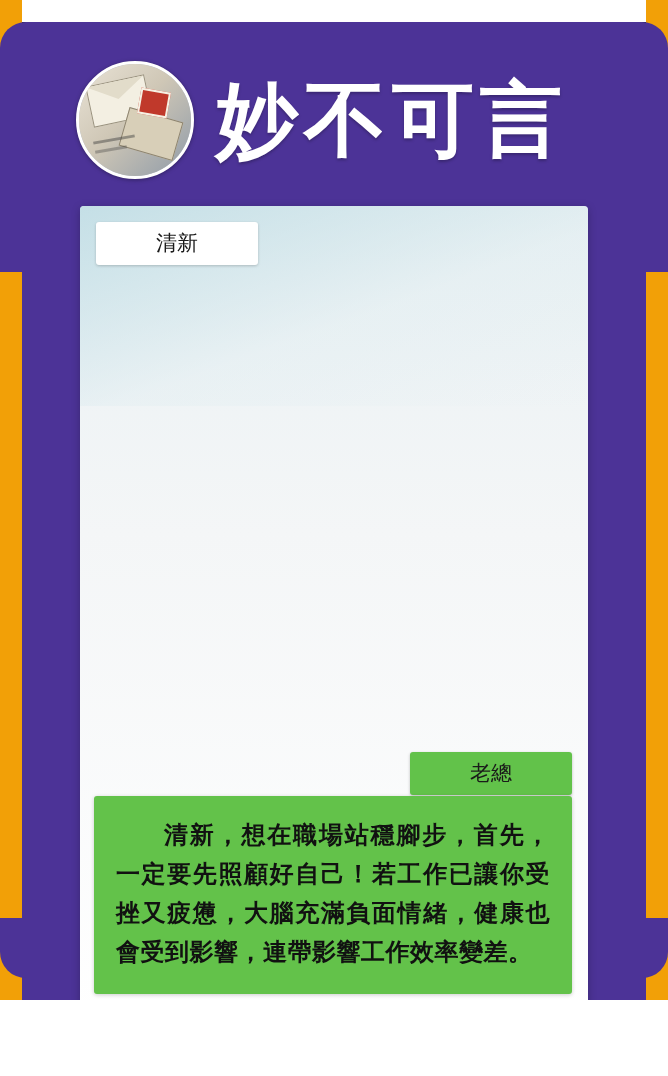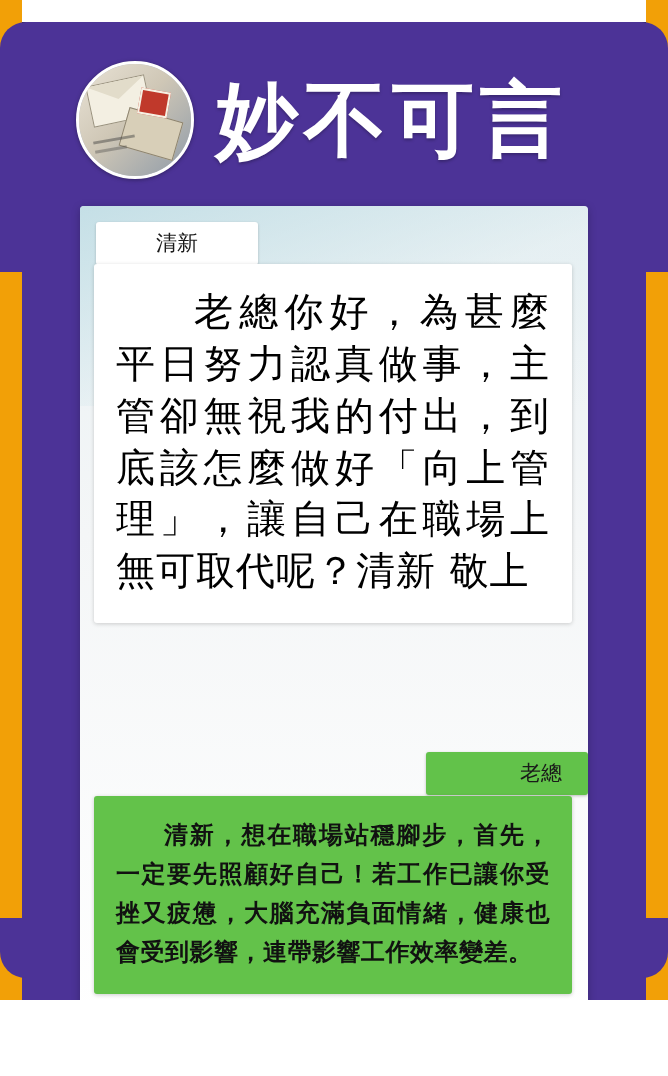--- a/index.html
+++ b/index.html
@@ -203,24 +203,24 @@
     box-shadow: 0 1px 3px rgba(0,0,0,.2);
     font-family: "DejaVu Sans", "Liberation Sans", sans-serif;
   }
   .tag-asker {
     left: 16px;
     top: 16px;
     min-width: 110px;
     text-align: center;
   }
   .tag-replier {
-    right: 0px;
+    right: 16px;
     top: 546px;
     min-width: 110px;
-    text-align: right;
+    text-align: center;
     background: #62c24a;
     color: #1a1a1a;
     box-shadow: 0 1px 3px rgba(0,0,0,.25);
   }
 
   
   .bubble-q {
     position: absolute;
     left: 14px;
     top: 58px;
@@ -290,23 +290,20 @@
       <div class="lc-line2"></div>
     </div>
     <div class="title">妙不可言</div>
   </div>
 
   <div class="panel">
     <div class="panel-sheen"></div>
 
     <div class="tag tag-asker">清新</div>
 
-    <div class="bubble-q">
-      <div class="q-text">老總你好，為甚麼平日努力認真做事，主管卻無視我的付出，到底該怎麼做好「向上管理」，讓自己在職場上無可取代呢？清新 敬上</div>
-    </div>
 
     <div class="tag tag-replier">老總</div>
 
     <div class="bubble-a">
       <div class="a-text">清新，想在職場站穩腳步，首先，一定要先照顧好自己！若工作已讓你受挫又疲憊，大腦充滿負面情緒，健康也會受到影響，連帶影響工作效率變差。</div>
     </div>
   </div>
 
 </div>
 

